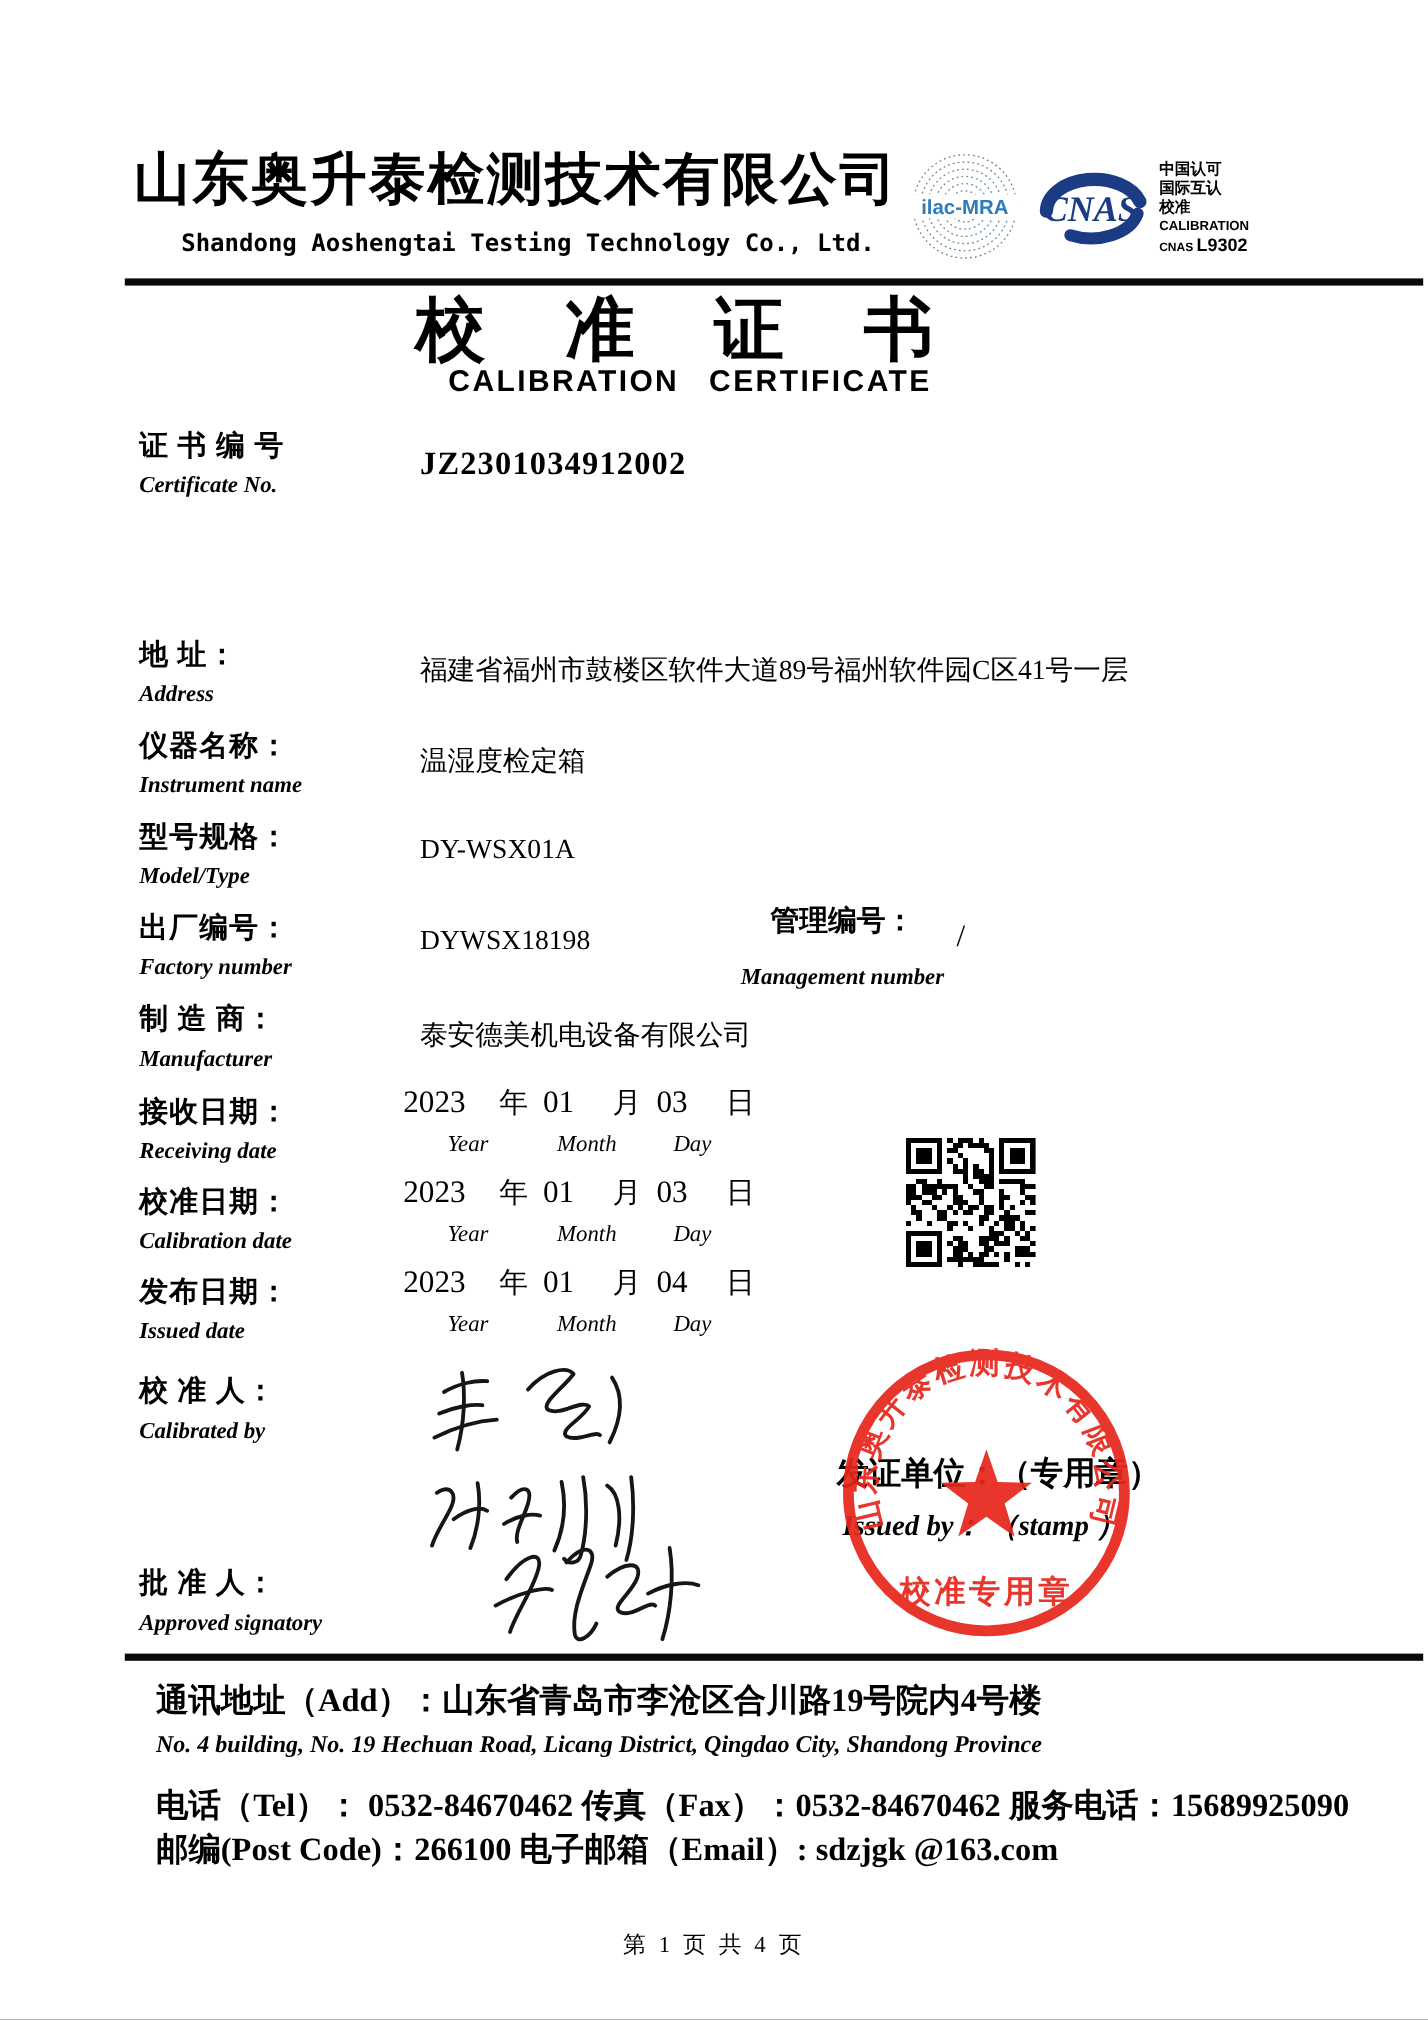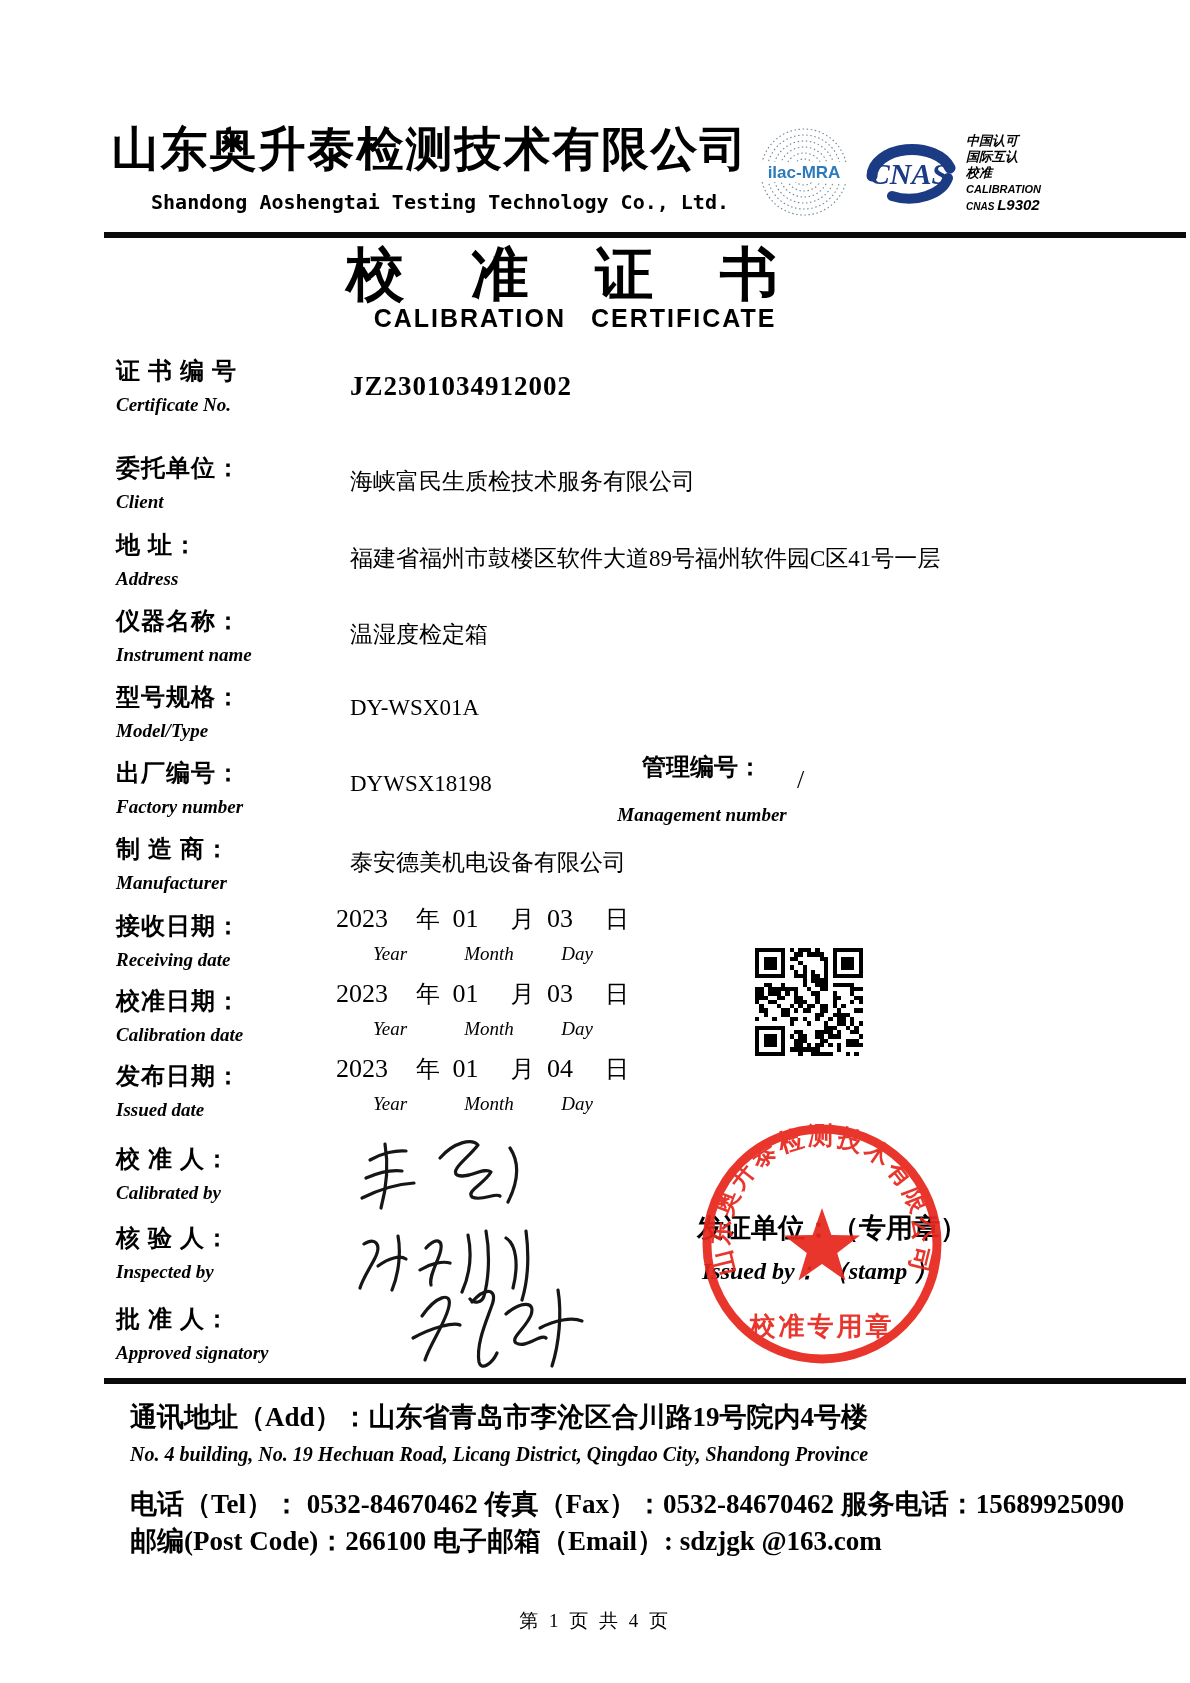--- a/index.html
+++ b/index.html
@@ -6,21 +6,21 @@
   .page{position:relative;width:1190px;height:1683px;background:#fff;margin:0 auto;overflow:hidden;
         font-family:"Liberation Serif","DejaVu Serif",serif;color:#000;}
   .abs{position:absolute;}
   
   .company-cn{position:absolute;left:100px;top:118px;width:660px;text-align:center;
       font-family:"Liberation Sans","DejaVu Sans",sans-serif;font-weight:bold;font-size:47px;
       letter-spacing:2px;white-space:nowrap;}
   .company-en{position:absolute;left:100px;top:190px;width:680px;text-align:center;
       font-family:"DejaVu Sans Mono","Liberation Mono",monospace;font-weight:bold;font-size:20px;white-space:nowrap;}
   .accred{position:absolute;left:966px;top:133px;width:120px;
-      font-family:"Liberation Sans",sans-serif;font-weight:bold;font-size:13px;line-height:16px;font-style:italic;}
+      font-family:"Liberation Sans",sans-serif;font-weight:bold;font-size:13px;line-height:16px;}
   .accred .en{font-size:11px;letter-spacing:0;}
   .accred .certline{font-size:10px;}
   .accred .certline b{font-size:15px;}
   .hr-thick{position:absolute;left:104px;width:1082px;height:6px;background:#0a0a0a;}
   
   .title-cn{position:absolute;left:95px;top:236px;width:960px;text-align:center;
       font-weight:bold;font-size:58px;letter-spacing:26px;font-family:"Liberation Serif",serif;white-space:nowrap;}
   .title-en{position:absolute;left:95px;top:304px;width:960px;text-align:center;
       font-family:"Liberation Sans",sans-serif;font-weight:bold;font-size:25px;letter-spacing:2px;word-spacing:16px;white-space:nowrap;}
   
@@ -98,27 +98,20 @@
   <div class="title-en">CALIBRATION CERTIFICATE</div>
 
   <div class="rowc" style="top:355px">
     <div class="flabel">
         <div class="cn">证 书 编 号</div>
       <div class="en">Certificate No.</div>
       </div>
     <div class="fval big">JZ2301034912002</div>
   </div>
 
-  <div class="rowc" style="top:452px">
-    <div class="flabel">
-        <div class="cn">委托单位：</div>
-      <div class="en">Client</div>
-      </div>
-    <div class="fval">海峡富民生质检技术服务有限公司</div>
-  </div>
 
   <div class="rowc" style="top:529px">
     <div class="flabel">
         <div class="cn">地  址：</div>
       <div class="en">Address</div>
       </div>
     <div class="fval">福建省福州市鼓楼区软件大道89号福州软件园C区41号一层</div>
   </div>
 
   <div class="rowc" style="top:605px">
@@ -211,26 +204,20 @@
   </div>
   <svg class="sig" style="left:352px;top:1128px" width="190" height="100" viewBox="0 0 190 100">
     <path d="M18,32 C30,25 44,22 54,23"></path>
     <path d="M14,50 C28,44 42,42 50,43"></path>
     <path d="M10,70 C28,61 46,56 62,55"></path>
     <path d="M33,16 C36,34 35,58 29,80"></path>
     <path d="M88,30 C102,14 120,10 126,17 C116,30 98,42 105,47 C116,52 132,38 139,44 C132,56 114,63 120,69 C129,74 144,64 148,68"></path>
     <path d="M158,20 C166,32 168,50 156,74"></path>
   </svg>
 
-  <div class="rowc" style="top:1222px">
-    <div class="flabel">
-        <div class="cn">核 验 人：</div>
-      <div class="en">Inspected by</div>
-      </div>
-  </div>
   <svg class="sig" style="left:348px;top:1218px" width="210" height="90" viewBox="0 0 210 90">
     <path d="M16,26 C27,19 34,26 27,40 C22,50 15,60 12,70"></path>
     <path d="M30,48 C41,40 52,37 58,41"></path>
     <path d="M50,18 C53,34 51,55 44,72"></path>
     <path d="M78,30 C88,19 96,21 92,35 C88,48 81,58 83,67"></path>
     <path d="M72,52 C83,45 95,43 102,45"></path>
     <path d="M120,17 C124,36 122,56 114,74"></path>
     <path d="M138,13 C142,35 141,60 136,78 C134,85 126,86 122,81"></path>
     <path d="M158,20 C168,26 171,46 165,70"></path>
     <path d="M178,13 C181,36 180,62 174,82"></path>

